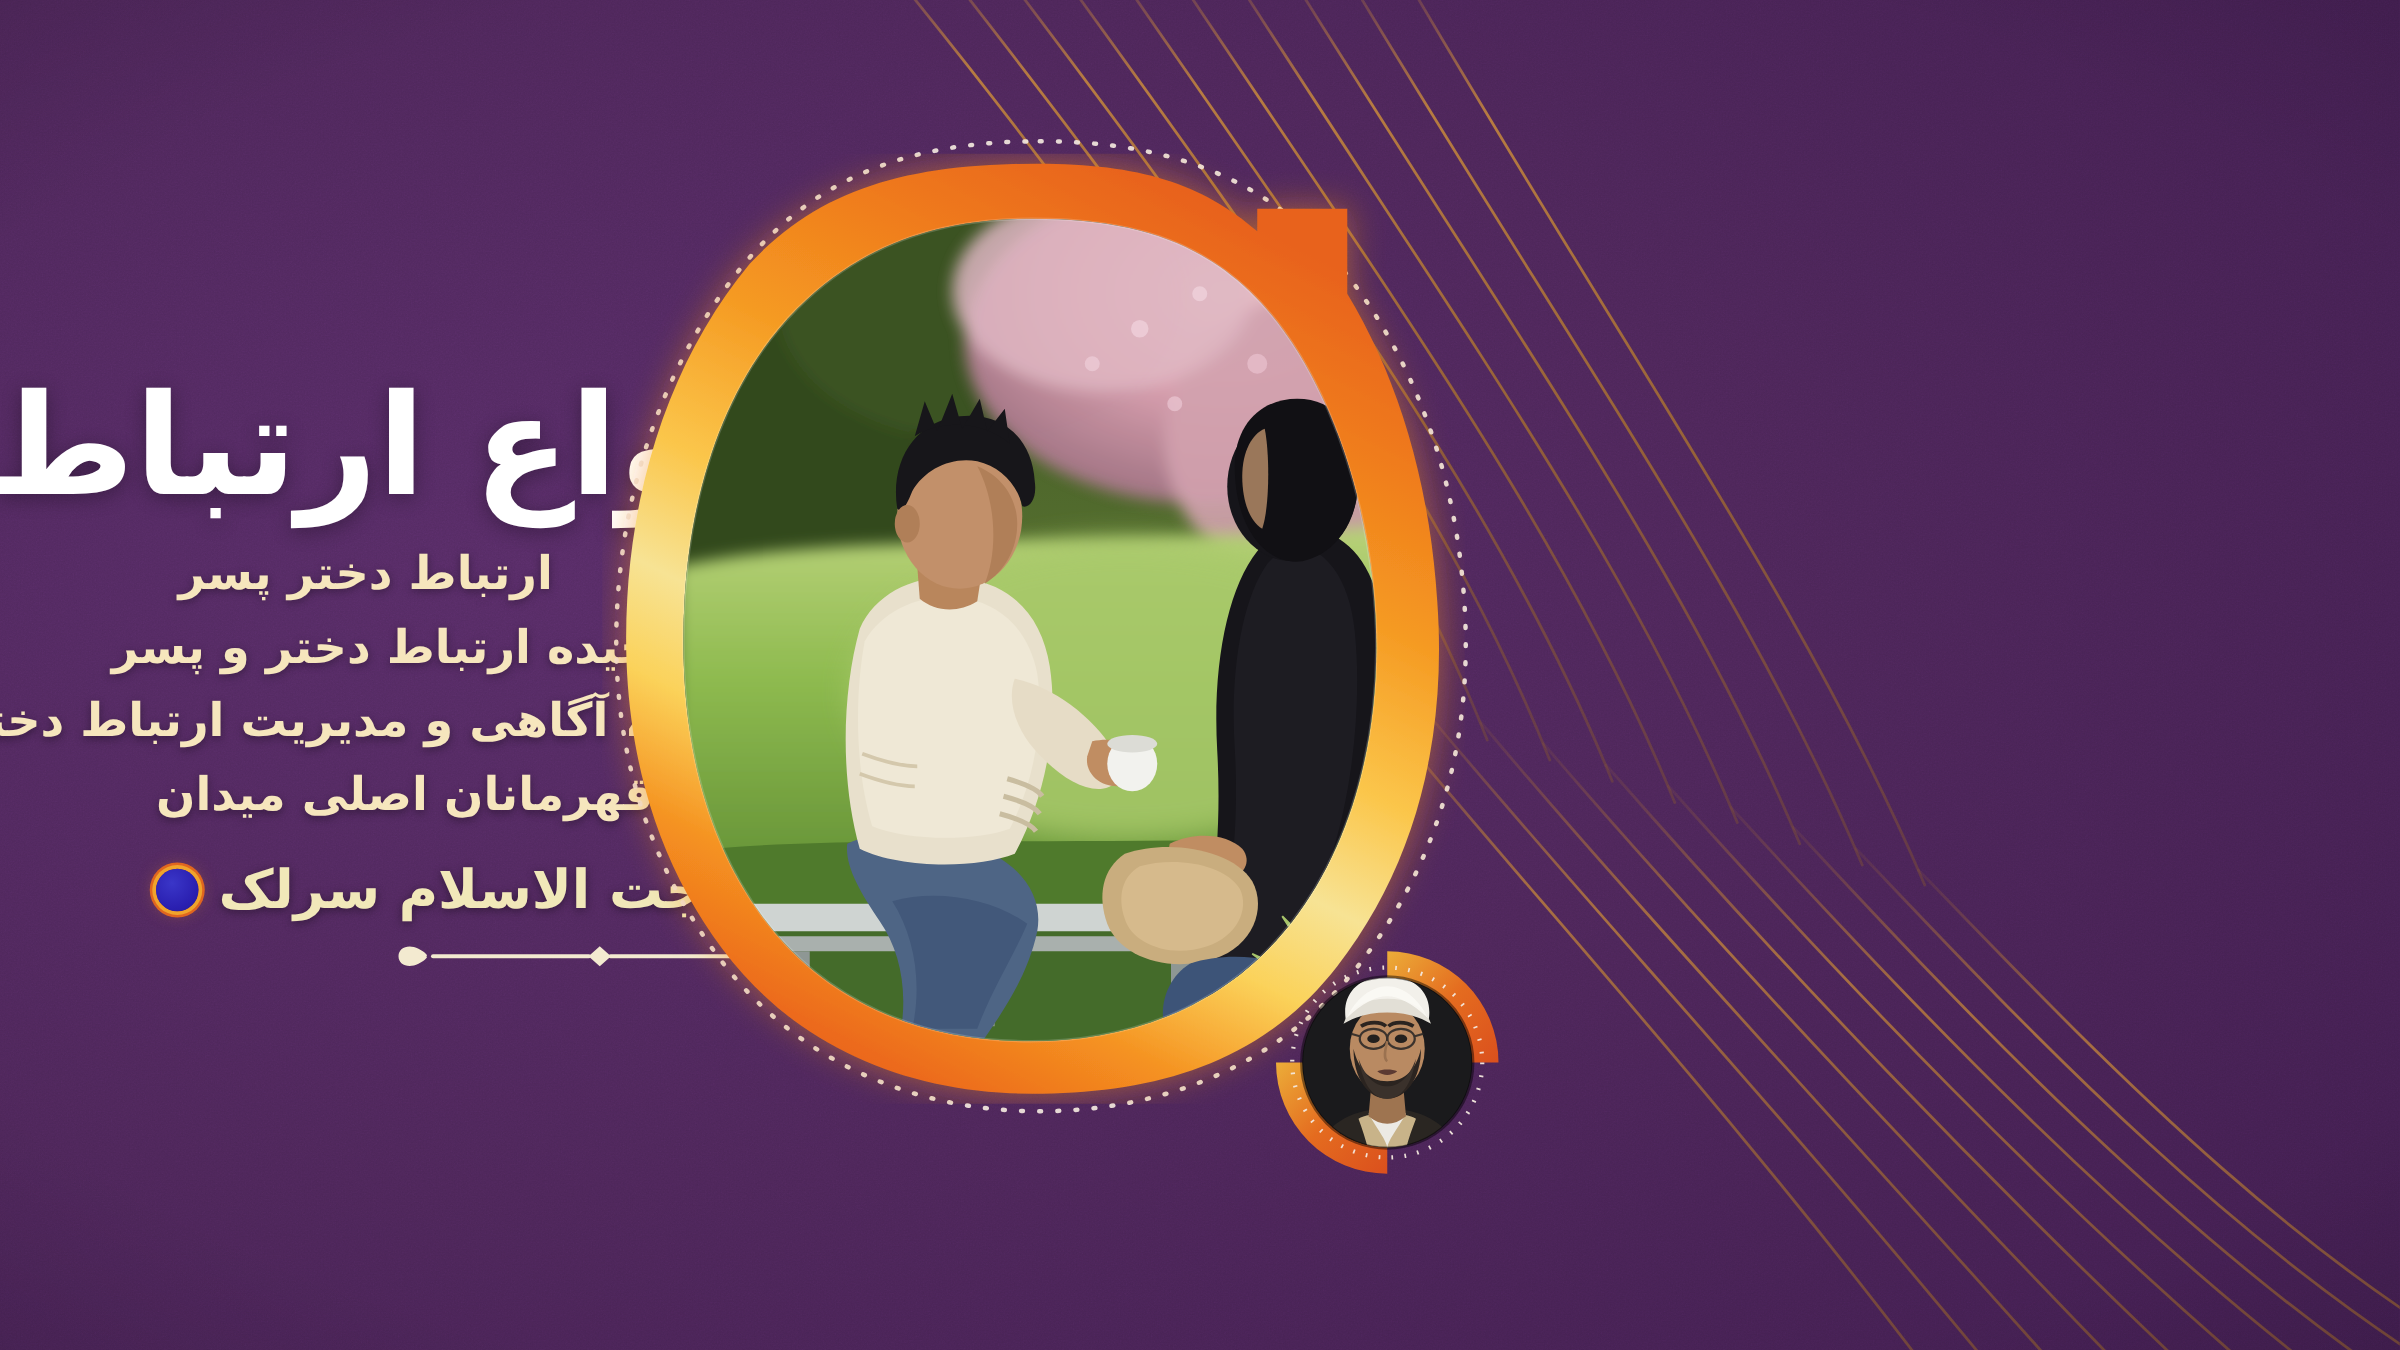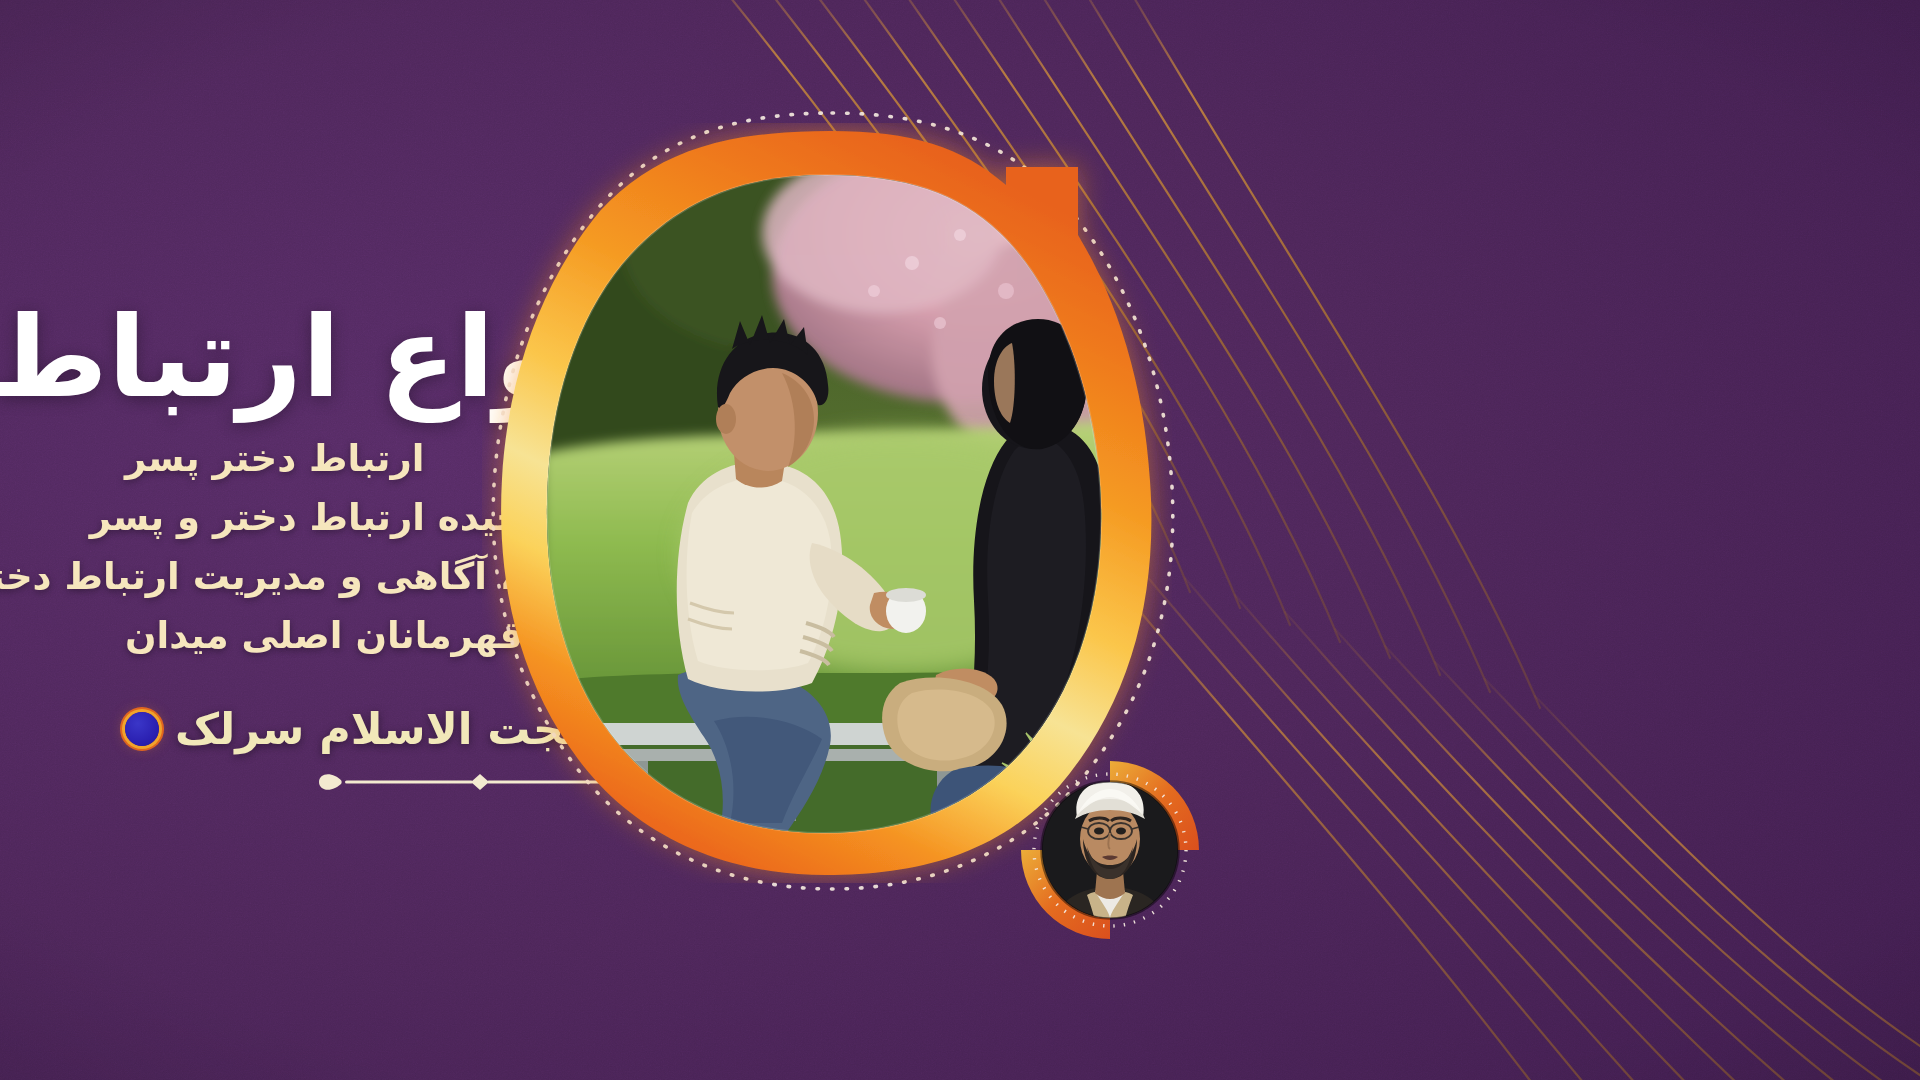--- a/index.html
+++ b/index.html
@@ -25,24 +25,24 @@
 
   .title{
     font-size:112px;line-height:1.02;font-weight:700;color:#ffffff;
     letter-spacing:-1px;text-align:left;margin:0 0 26px 0;
     text-shadow:0 3px 16px rgba(0,0,0,.32);
     white-space:nowrap;
   }
 
   .sub{color:#f6e6bd;font-weight:700;text-align:left;white-space:nowrap;
        text-shadow:0 2px 7px rgba(0,0,0,.35);}
-  .sub-1{font-size:37px;line-height:1.0;margin:0 0 22px 0;}
+  .sub-1{font-size:37px;line-height:1.0;margin:0 0 22px 18px;}
   .sub-2{font-size:37px;line-height:1.0;margin:0 0 22px 0;}
   .sub-3{font-size:37px;line-height:1.0;margin:0 0 22px 0;}
-  .sub-4{font-size:37px;line-height:1.0;margin:0 0 50px 0;}
+  .sub-4{font-size:37px;line-height:1.0;margin:0 0 33px 0;}
 
   .speaker-row{display:flex;align-items:center;justify-content:flex-start;
                flex-direction:row-reverse;gap:16px;margin:0 0 16px 0;}
   .speaker-name{font-size:43px;font-weight:700;color:#f1e8b9;white-space:nowrap;
                 text-shadow:0 2px 8px rgba(0,0,0,.4);}
   .speaker-dot{width:34px;height:34px;border-radius:50%;flex:0 0 34px;
     background:radial-gradient(circle at 38% 34%, #3a36c8 0%, #2a1fb0 65%, #221a96 100%);
     box-shadow:0 0 0 3px #f0a42c, 0 0 0 5px #e0661f, 0 0 14px rgba(240,140,40,.55);}
 
   .divider{position:relative;width:330px;height:24px;margin-top:6px;}

